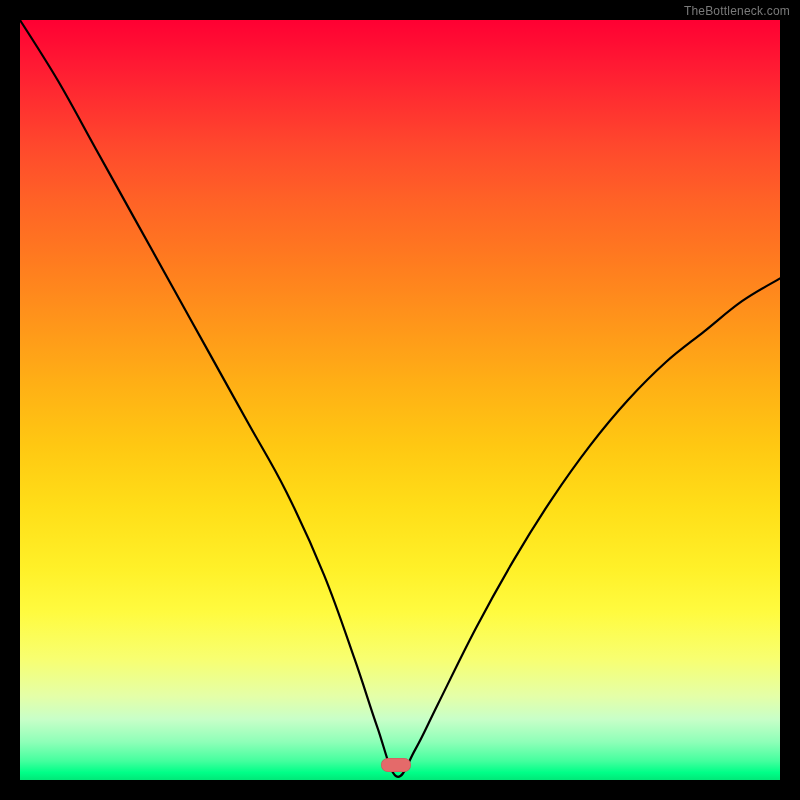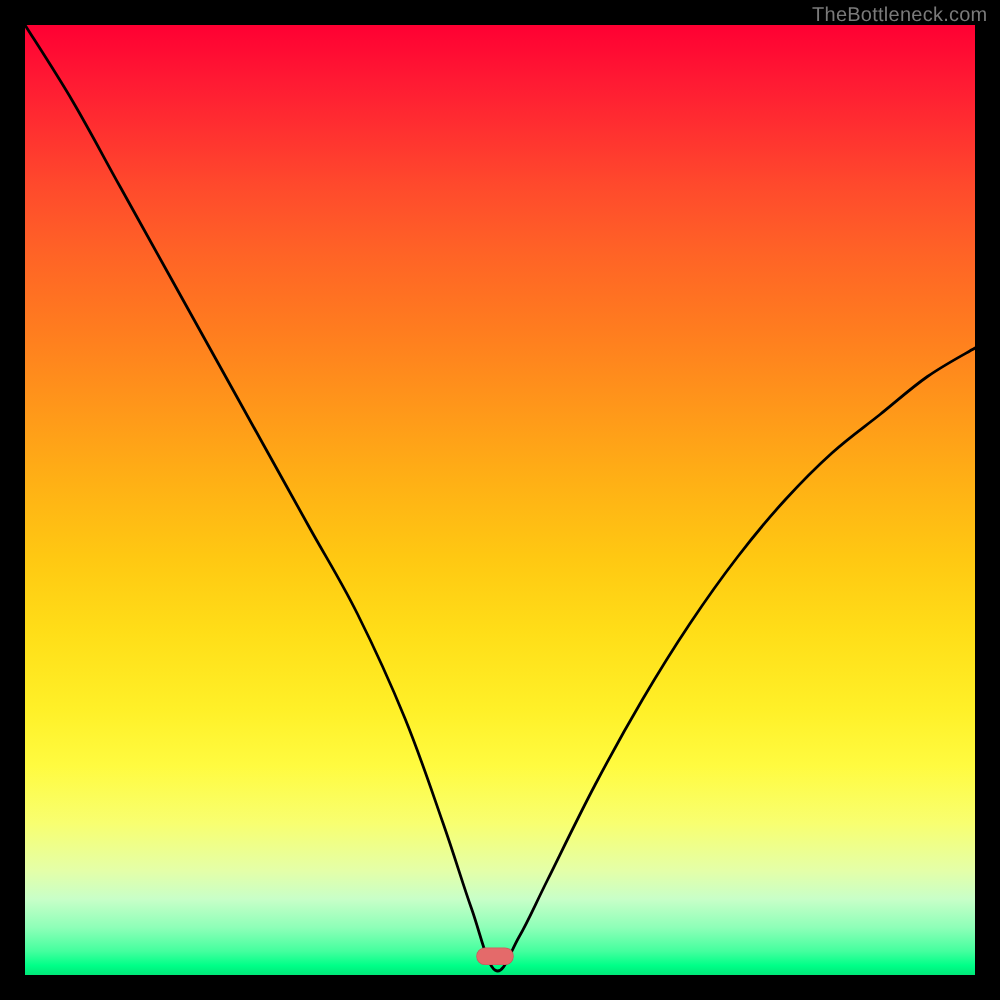--- a/index.html
+++ b/index.html
@@ -65,21 +65,21 @@
     height: 14px;
     background: #e46a6a;
     border-radius: 8px;
     box-shadow: 0 0 0 0.5px rgba(0,0,0,0.15) inset;
   }
   .watermark {
     position: absolute;
     top: 4px;
     right: 10px;
     color: #7a7a7a;
-    font-size: 16px;
+    font-size: 12px;
     font-weight: 500;
     letter-spacing: 0.2px;
     user-select: none;
   }
 </style>
 </head>
 <body>
 
 <div class="frame">
 

